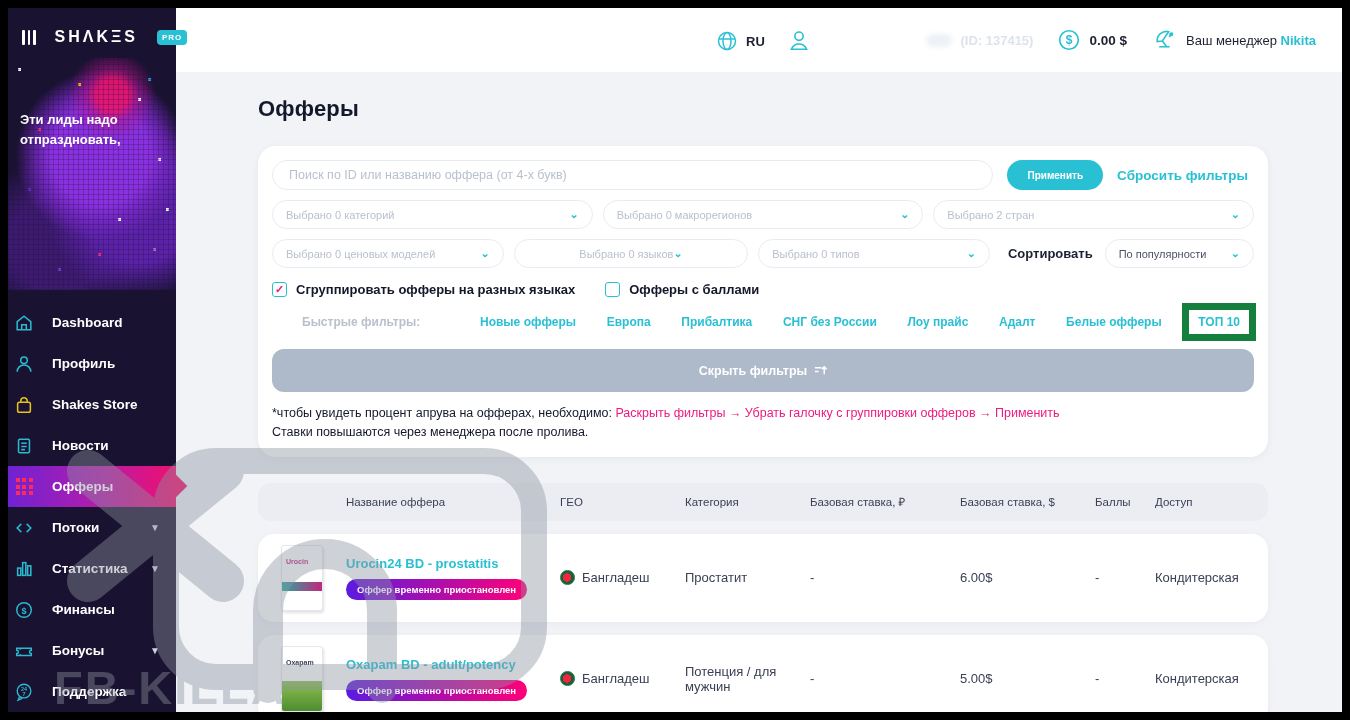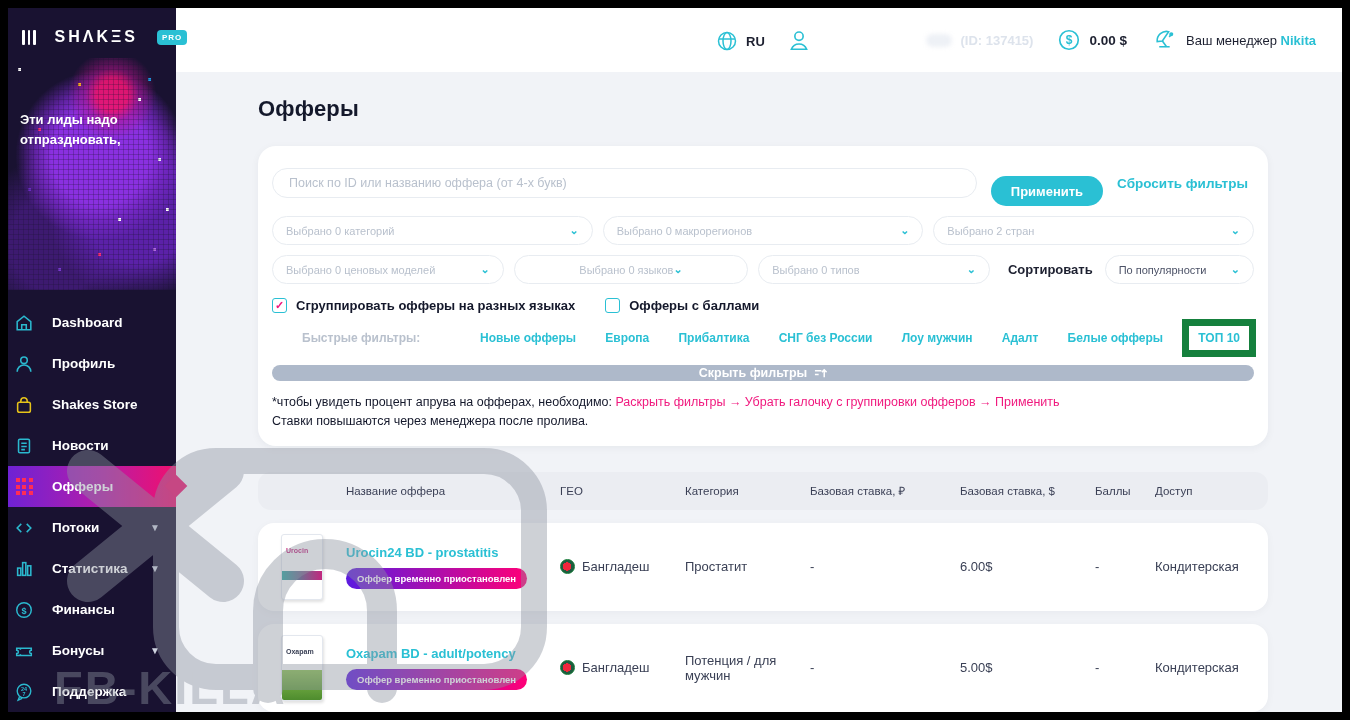--- a/index.html
+++ b/index.html
@@ -63,22 +63,22 @@
 
   .content { padding:24px 0 0 82px; }
   .page-title { font-size:22px; font-weight:800; color:#14182b; letter-spacing:.2px; }
 
   .filter-card { width:1010px; margin-top:24px; background:#fff; border-radius:18px; padding:14px;
       box-shadow:0 2px 8px rgba(20,30,60,.05); display:flex; flex-direction:column; gap:10px; }
   .search-row { display:flex; align-items:center; }
   .search-input { flex:1; height:30px; border:1px solid #e8ecf1; border-radius:16px; padding:0 16px;
       font-size:12.5px; color:#4b5166; outline:none; font-family:inherit; }
   .search-input::placeholder { color:#b9c1cd; }
-  .btn-apply { height:30px; border:none; background:#2ac0d4; color:#fff; font-weight:bold; font-size:13px;
-      border-radius:16px; padding:0 20px; margin:16px 14px 0 14px; cursor:pointer; font-family:inherit; }
+  .btn-apply { height:30px; border:none; background:#2ac0d4; color:#fff; font-weight:bold; font-size:10px;
+      border-radius:16px; padding:0 20px; margin:0 14px 0 14px; cursor:pointer; font-family:inherit; }
   .btn-reset { border:none; background:none; color:#2ac0d4; font-weight:bold; font-size:13.5px; cursor:pointer; font-family:inherit; padding-right:6px; }
 
   .sel-row { display:flex; gap:10px; align-items:center; }
   .select { border:1px solid #e8ecf1; border-radius:16px; height:29px; display:flex; align-items:center;
       justify-content:space-between; padding:0 13px; color:#b9c1cd; font-size:11px; cursor:pointer; background:#fff; }
   .select .chev { color:#2ac0d4; font-weight:bold; }
   .sel-row.r1 .select { flex:1; }
   .w243 { width:243px; } .w246 { width:246px;justify-content:center; } .w156 { width:156px; color:#4b5166; }
   .sort-label { font-size:13px; font-weight:bold; color:#1d2030; margin-left:8px; margin-right:2px; }
 
@@ -87,21 +87,21 @@
   .cbox { width:15px; height:15px; border:1.5px solid #2ac0d4; border-radius:3px; display:flex;
       align-items:center; justify-content:center; font-size:11px; font-weight:bold; color:#f0197e; background:#fff; }
   .checkbox .clabel { font-size:13px; font-weight:bold; color:#14182b; }
 
   .quick-row { display:flex; align-items:center; margin-top:2px; padding-left:30px; }
   .quick-label { color:#b9c1cd; font-size:12px; font-weight:bold; width:150px; }
   .quick-links { flex:1; display:flex; justify-content:space-between; align-items:center; padding:0 8px 0 28px; }
   .quick-link { color:#2ac0d4; font-size:12px; font-weight:bold; cursor:pointer; }
   .quick-link.boxed { border:7px solid #15803d; padding:5px 9px; margin:-6px -10px; }
 
-  .hide-bar { height:16px; background:#aeb9ca; border-radius:12px; display:flex; align-items:center;
+  .hide-bar { height:43px; background:#aeb9ca; border-radius:12px; display:flex; align-items:center;
       justify-content:center; gap:7px; color:#fff; font-size:12.5px; font-weight:bold; cursor:pointer; margin-top:4px; }
 
   .note { font-size:12.5px; color:#14182b; line-height:1.55; margin-top:2px; }
   .note .pink { color:#f0197e; }
 
   
   .tgrid { display:grid; grid-template-columns:88px 214px 125px 125px 150px 135px 60px 1fr; align-items:center; }
   .thead { width:1010px; height:38px; background:#ebedf2; border-radius:13px; margin-top:26px;
       font-size:11.5px; color:#3a3f55; }
   .trow { width:1010px; height:88px; background:#fff; border-radius:16px; margin-top:13px;
@@ -372,21 +372,21 @@
           </div>
         </div>
 
         <div class="quick-row">
           <span class="quick-label">Быстрые фильтры:</span>
           <div class="quick-links">
             <span class="quick-link">Новые офферы</span>
             <span class="quick-link">Европа</span>
             <span class="quick-link">Прибалтика</span>
             <span class="quick-link">СНГ без России</span>
-            <span class="quick-link">Лоу мужчин</span>
+            <span class="quick-link">Лоу прайс</span>
             <span class="quick-link">Адалт</span>
             <span class="quick-link">Белые офферы</span>
             <span class="quick-link boxed">ТОП 10</span>
           </div>
         </div>
 
         <div class="hide-bar">
           <span>Скрыть фильтры</span>
           <svg width="13" height="13" viewBox="0 0 14 14" fill="none" stroke="#fff" stroke-width="1.6">
                 <path d="M1 4 h7 M1 8 h4"></path>

